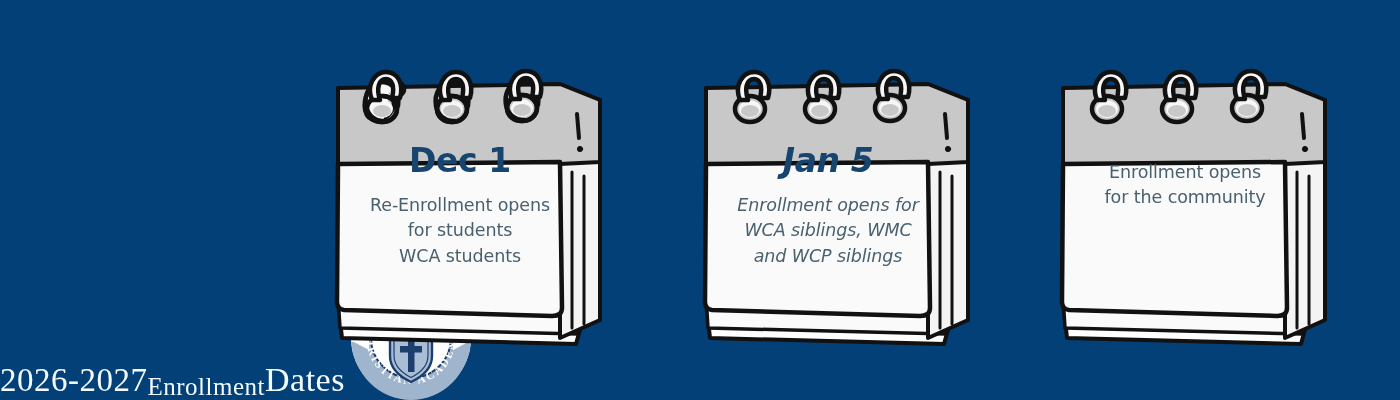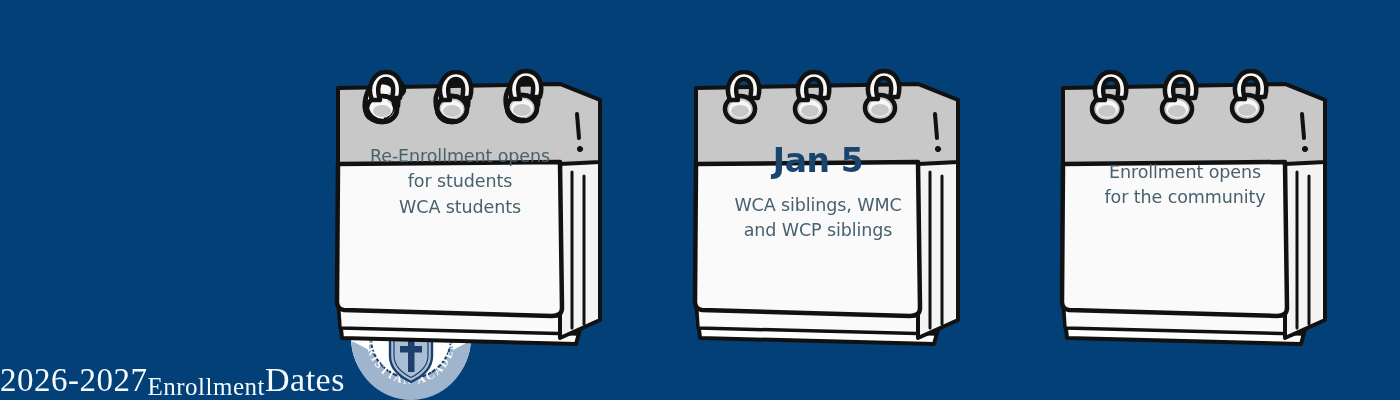--- a/index.html
+++ b/index.html
@@ -67,21 +67,21 @@
     width: 1078px;
     height: 400px;
   }
   .cal {
     position: absolute;
     top: 52px;
     width: 292px;
     height: 300px;
   }
   .cal.c0 { left: 2px; }
-  .cal.c1 { left: 360px; }
+  .cal.c1 { left: 370px; font-style: italic; }
   .cal.c2 { left: 727px; }
 
   .cal svg { display: block; width: 292px; height: 300px; }
 
   
   .cal-text {
     position: absolute;
     left: 10px;
     top: 96px;
     width: 252px;
@@ -218,20 +218,21 @@
           </g>
 
           <g fill="#f7f7f7" stroke="#111111" stroke-width="4.5">
             <path d="M 48,48 C 42,34 50,20 62,20 C 74,20 80,32 76,46 L 68,46 C 71,34 68,27 62,27 C 55,27 52,36 56,48 Z"></path>
             <path d="M 118,48 C 112,34 120,20 132,20 C 144,20 150,32 146,46 L 138,46 C 141,34 138,27 132,27 C 125,27 122,36 126,48 Z"></path>
             <path d="M 188,47 C 182,33 190,19 202,19 C 214,19 220,31 216,45 L 208,45 C 211,33 208,26 202,26 C 195,26 192,35 196,47 Z"></path>
           </g>
         </g>
       </svg>
       <div class="cal-text">
+        <div class="cal-date">Dec 1</div>
         <div class="cal-desc">
           <span>Re-Enrollment opens</span>
           <span>for students</span>
           <span>WCA students</span>
         </div>
       </div>
     </div>
 
     <div class="cal c1">
       <svg viewBox="0 0 292 300" xmlns="http://www.w3.org/2000/svg" aria-hidden="true">
@@ -263,20 +264,21 @@
           <g fill="#f7f7f7" stroke="#111111" stroke-width="4.5">
             <path d="M 48,48 C 42,34 50,20 62,20 C 74,20 80,32 76,46 L 68,46 C 71,34 68,27 62,27 C 55,27 52,36 56,48 Z"></path>
             <path d="M 118,48 C 112,34 120,20 132,20 C 144,20 150,32 146,46 L 138,46 C 141,34 138,27 132,27 C 125,27 122,36 126,48 Z"></path>
             <path d="M 188,47 C 182,33 190,19 202,19 C 214,19 220,31 216,45 L 208,45 C 211,33 208,26 202,26 C 195,26 192,35 196,47 Z"></path>
           </g>
         </g>
       </svg>
       <div class="cal-text">
         <div class="cal-date">Jan 5</div>
         <div class="cal-desc">
+          <span>Enrollment opens for</span>
           <span>WCA siblings, WMC</span>
           <span>and WCP siblings</span>
         </div>
       </div>
     </div>
 
     <div class="cal c2">
       <svg viewBox="0 0 292 300" xmlns="http://www.w3.org/2000/svg" aria-hidden="true">
         <g stroke="#111111" stroke-linejoin="round" stroke-linecap="round">
           <path d="M 14,250 L 18,286 L 252,292 L 262,256 Z" fill="#ffffff" stroke-width="4"></path>

